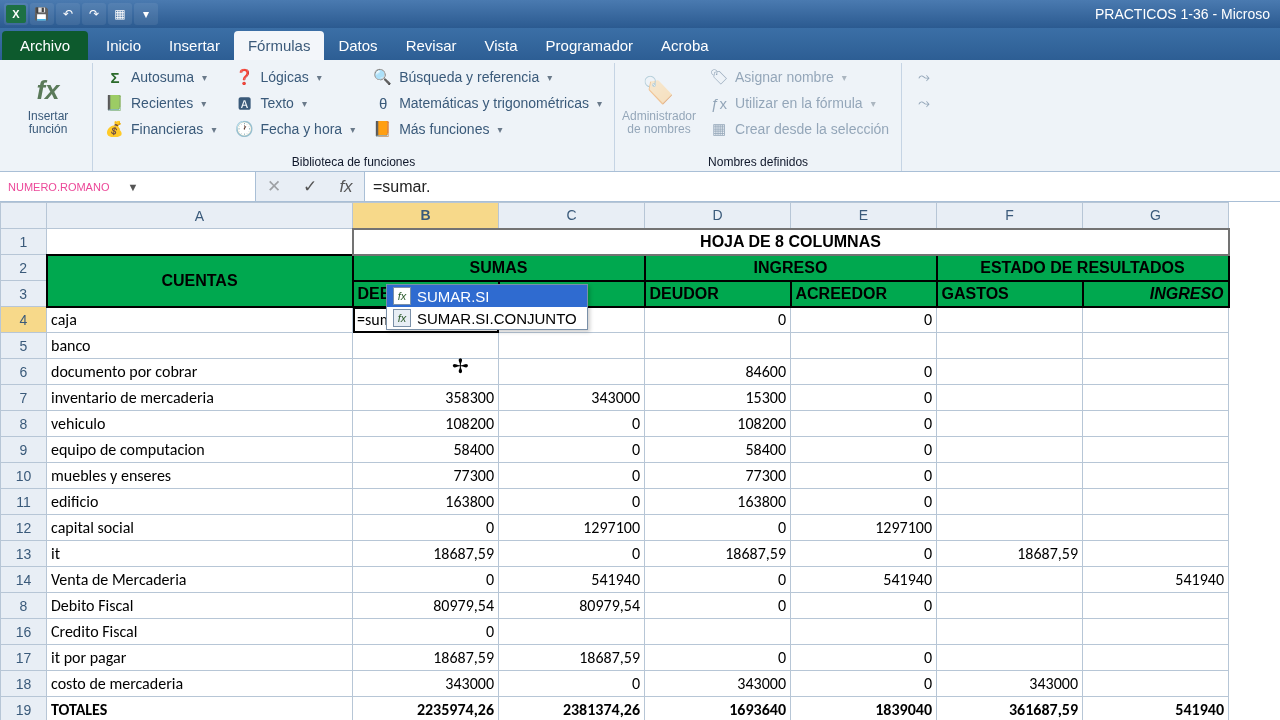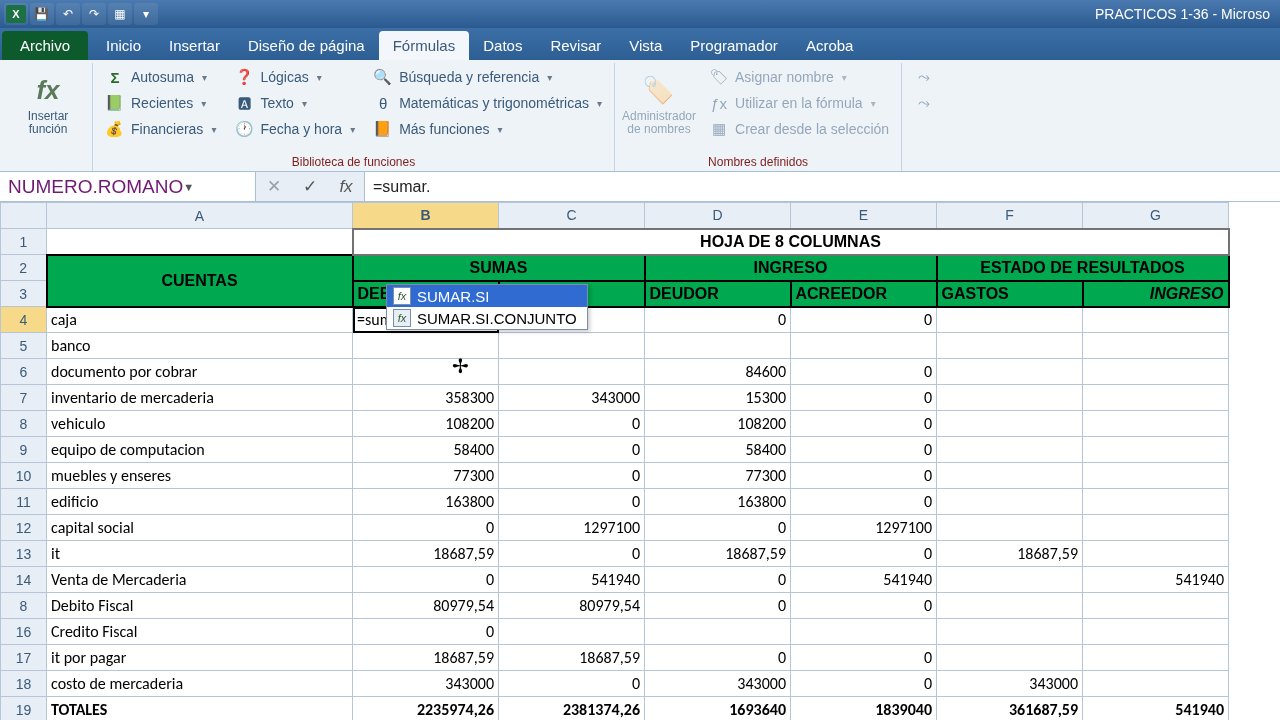--- a/index.html
+++ b/index.html
@@ -16,33 +16,33 @@
   .tab-row { height:32px; background: linear-gradient(#3b6fa6,#2d5e94); display:flex; align-items:flex-end; padding-left:2px; }
   .file-tab { background:#0d5a2d; color:#fff; padding:6px 18px; font-size:15px; border-top-left-radius:4px; border-top-right-radius:4px; margin-right:4px; }
   .tab { color:#fff; padding:6px 14px; font-size:15px; cursor:pointer; }
   .tab.active { background:#f3f6fa; color:#3b5a7a; border-top-left-radius:4px; border-top-right-radius:4px; }
 
   
   .ribbon { height:112px; background:#eef3f8; border-bottom:1px solid #a9bfd6; display:flex; padding:3px 4px 0 4px; gap:0; }
   .ribbon-group { border-right:1px solid #c5d4e4; padding:2px 8px 0 8px; display:flex; flex-direction:column; }
   .ribbon-group.nolabel { padding-bottom:4px;}
   .group-body { flex:1; display:flex; align-items:flex-start; gap:10px; }
-  .group-label { text-align:center; font-size:12px; color:#7f1d1d; padding-bottom:2px; }
+  .group-label { text-align:center; font-size:12px; color:#0f172a; padding-bottom:2px; }
   .big-btn { display:flex; flex-direction:column; align-items:center; justify-content:center; width:72px; height:78px; font-size:12px; color:#3a5a7a; text-align:center; line-height:1.1; }
   .big-btn .ico { width:36px; height:36px; margin-bottom:2px; display:flex; align-items:center; justify-content:center; font-size:26px; }
   .col-stack { display:flex; flex-direction:column; gap:2px; }
   .small-btn { display:flex; align-items:center; gap:6px; font-size:14px; color:#3a5a7a; padding:2px 4px; white-space:nowrap; }
   .small-btn .s-ico { width:20px; height:20px; display:flex; align-items:center; justify-content:center; font-size:15px; }
   .dd-arrow { font-size:10px; color:#6a7a8a; margin-left:2px;}
   .disabled { opacity:.5; }
 
   
   .formula-bar { height:30px; background:#e8eef5; border-bottom:1px solid #a9bfd6; display:flex; align-items:stretch; }
   .name-box { width:256px; border-right:1px solid #a9bfd6; display:flex; align-items:center; padding:0 8px; background:#fff; }
-  .name-box span { font-size:19px; color:#701a75; flex:1; }
+  .name-box span { font-size:11px; color:#ec4899; flex:1; }
   .name-box .dd { font-size:11px; color:#555;}
   .fb-btns { display:flex; align-items:center; border-right:1px solid #a9bfd6; background:#e8eef5;}
   .fb-btn { width:36px; display:flex; align-items:center; justify-content:center; font-size:17px; color:#555; }
   .fb-input { flex:1; background:#fff; display:flex; align-items:center; padding:0 8px; font-size:16px; color:#222; }
 
   
   .sheet { position:relative; background:#fff; }
   table.grid { border-collapse:collapse; table-layout:fixed; }
   table.grid th, table.grid td { border:1px solid #b7c6d6; font-size:16px; height:26px; padding:0 4px; overflow:hidden; white-space:nowrap; }
   table.grid th { background:#e8eef5; color:#3a5a7a; font-weight:normal; text-align:center; font-size:14px; }
@@ -84,21 +84,20 @@
     <div class="qat-btn">▾</div>
   </div>
   <div class="doc-name">PRACTICOS 1-36 - Microso</div>
 </div>
 
 <div class="tab-row">
   <div class="file-tab">Archivo</div>
   <div id="tabs-container" style="display: flex;">
       <div class="tab">Inicio</div>
       <div class="tab">Insertar</div>
-      <div class="tab">Diseño de página</div>
       <div class="tab active">Fórmulas</div>
       <div class="tab">Datos</div>
       <div class="tab">Revisar</div>
       <div class="tab">Vista</div>
       <div class="tab">Programador</div>
       <div class="tab">Acroba</div>
     </div>
 </div>
 
 <div class="ribbon">

